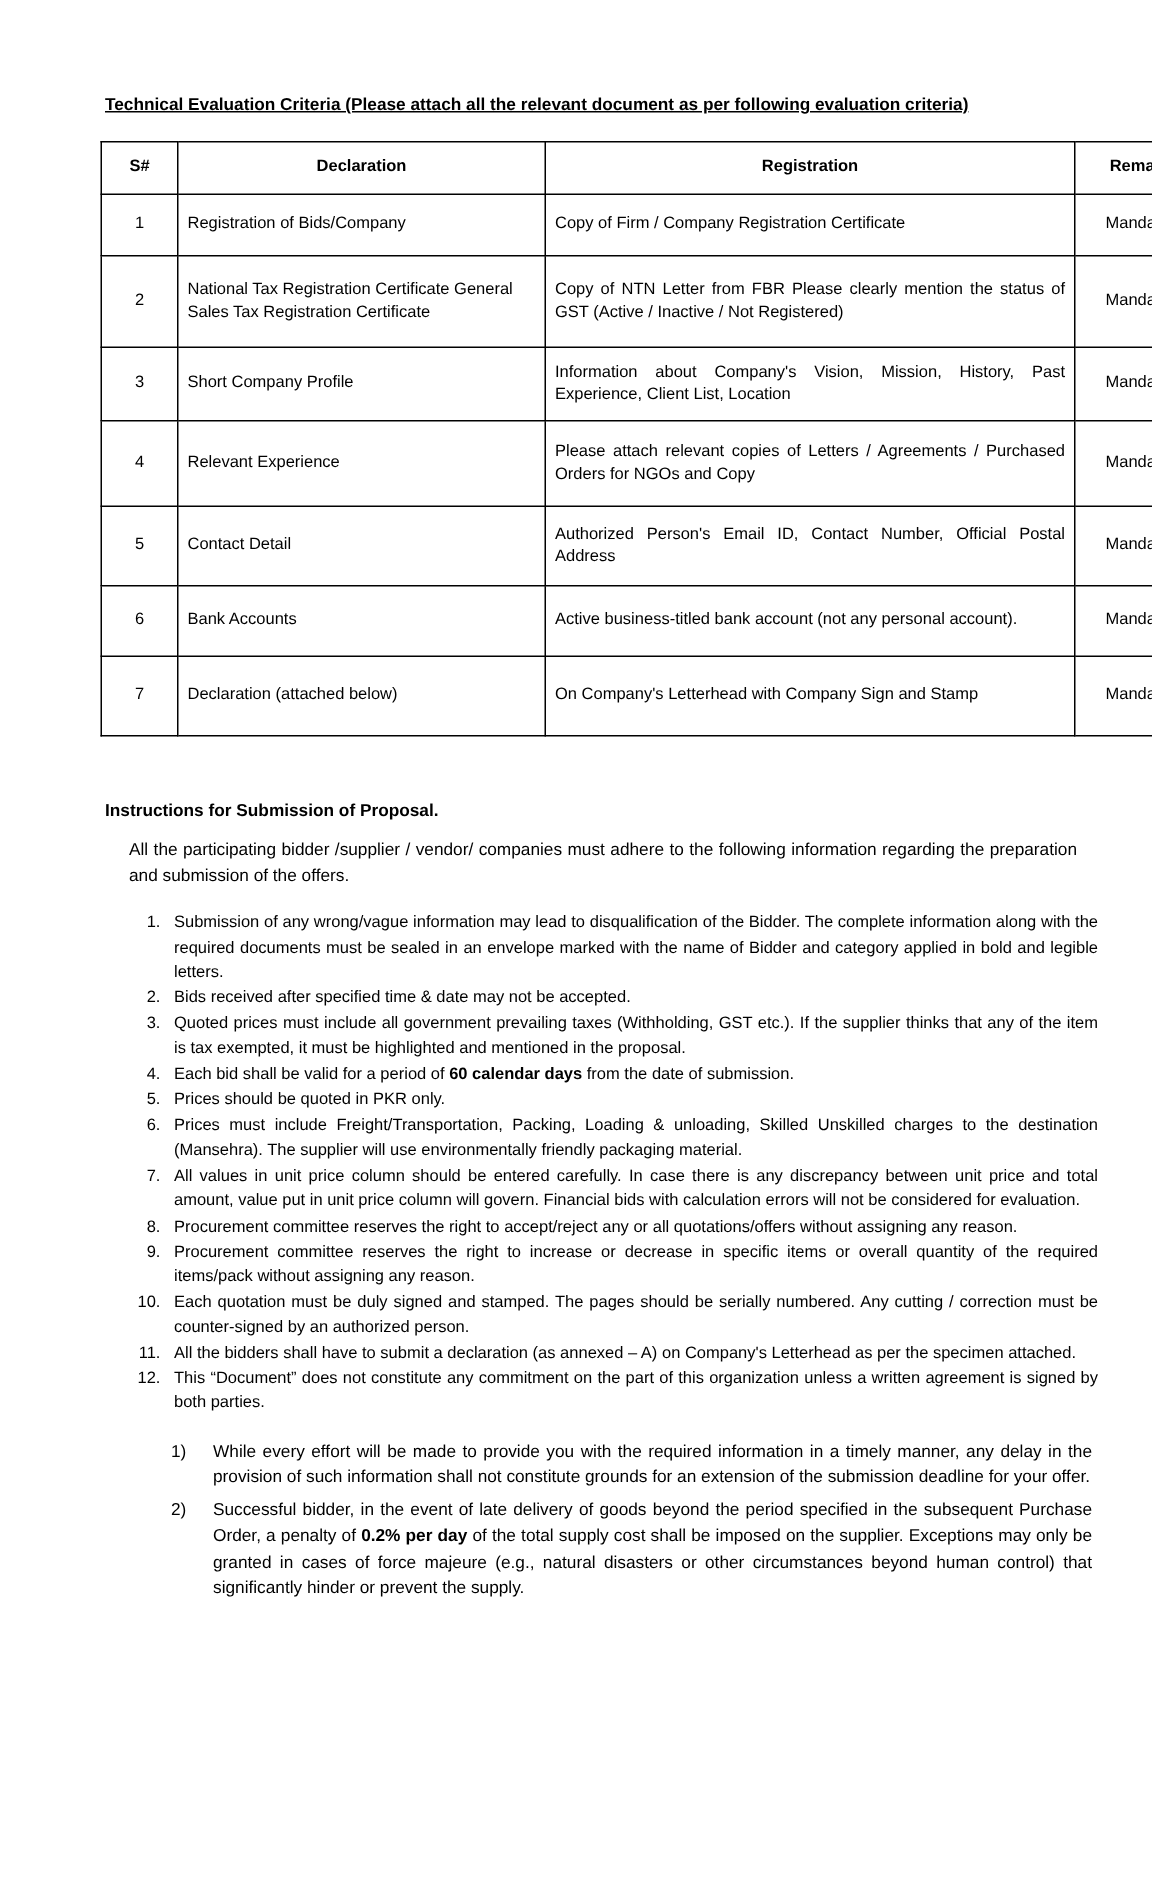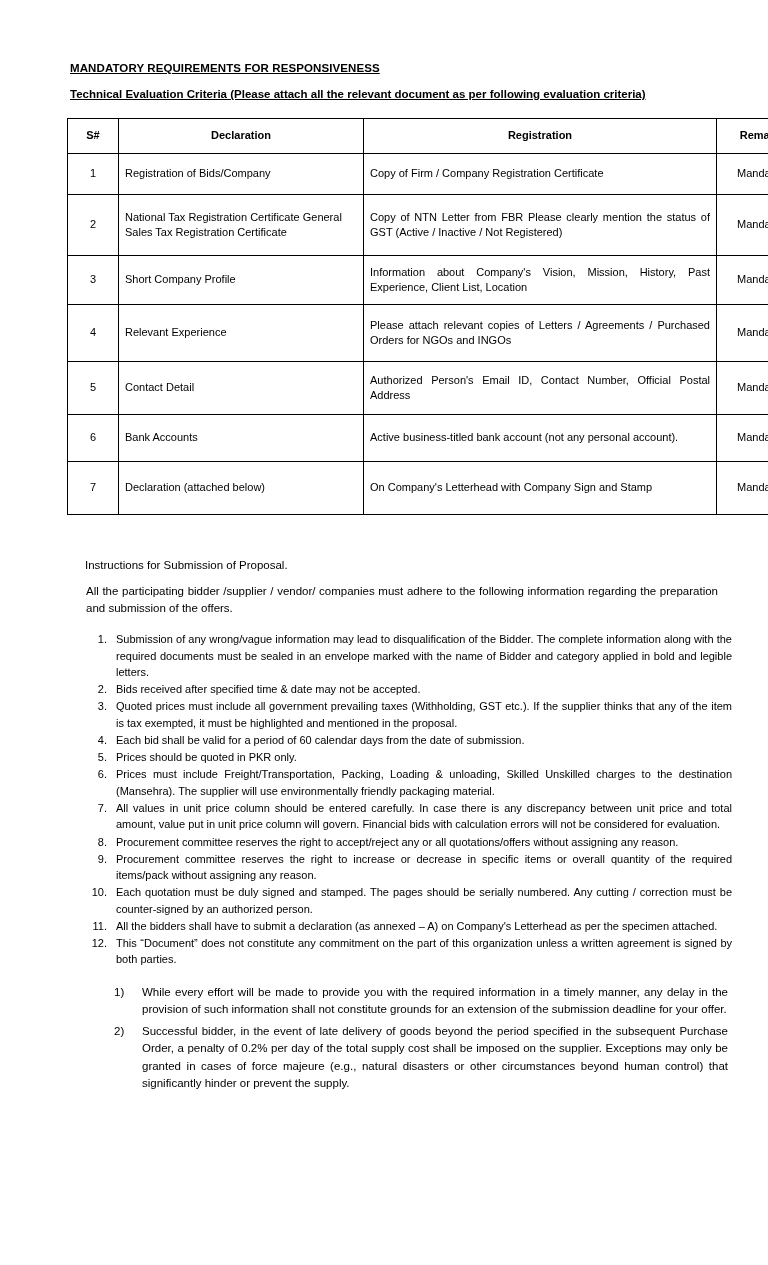--- a/index.html
+++ b/index.html
@@ -66,22 +66,22 @@
   .row-h1 td { height: 32px; }
   .row-h2 td { height: 52px; }
   .row-h3 td { height: 40px; }
   .row-h4 td { height: 48px; }
   .row-h5 td { height: 44px; }
   .row-h6 td { height: 38px; }
   .row-h7 td { height: 44px; }
 
   .instructions-heading {
     font-size: 11.5px;
-    font-weight: normal;
-    margin: 44px 0 12px 15px;
+    font-weight: bold;
+    margin: 44px 0 12px 0;
   }
   .intro-par {
     font-size: 11.5px;
     text-align: justify;
     line-height: 1.5;
     margin: 0 0 14px 16px;
     width: 632px;
   }
   ol.numlist {
     margin: 0 0 0 18px;
@@ -111,28 +111,27 @@
     padding-left: 6px;
     counter-increment: alpha;
   }
   ol.alphalist > li::before {
     content: counter(alpha) ")";
     position: absolute;
     left: -22px;
     width: 20px;
     text-align: left;
   }
-  b { font-weight: normal; }
+  b { font-weight: bold; }
 </style>
 </head>
 <body>
 
 <div class="page">
 
-  <div class="doc-title">MANDATORY REQUIREMENTS FOR RESPONSIVENESS</div>
   <div class="doc-subtitle">Technical Evaluation Criteria (Please attach all the relevant document as per following evaluation criteria)</div>
 
   <table class="criteria">
     <thead>
       <tr>
         <th class="col-sn">S#</th>
         <th class="col-desc">Declaration</th>
         <th class="col-doc">Registration</th>
         <th class="col-rem">Remarks</th>
       </tr>
@@ -152,21 +151,21 @@
       </tr>
       <tr class="row-h3">
         <td class="sn">3</td>
         <td class="desc">Short Company Profile</td>
         <td class="doc">Information about Company's Vision, Mission, History, Past Experience, Client List, Location</td>
         <td class="rem">Mandatory</td>
       </tr>
       <tr class="row-h4">
         <td class="sn">4</td>
         <td class="desc">Relevant Experience</td>
-        <td class="doc">Please attach relevant copies of Letters / Agreements / Purchased Orders for NGOs and INGOs</td>
+        <td class="doc">Please attach relevant copies of Letters / Agreements / Purchased Orders for NGOs and Copy</td>
         <td class="rem">Mandatory</td>
       </tr>
       <tr class="row-h5">
         <td class="sn">5</td>
         <td class="desc">Contact Detail</td>
         <td class="doc">Authorized Person's Email ID, Contact Number, Official Postal Address</td>
         <td class="rem">Mandatory</td>
       </tr>
       <tr class="row-h6">
         <td class="sn">6</td>

